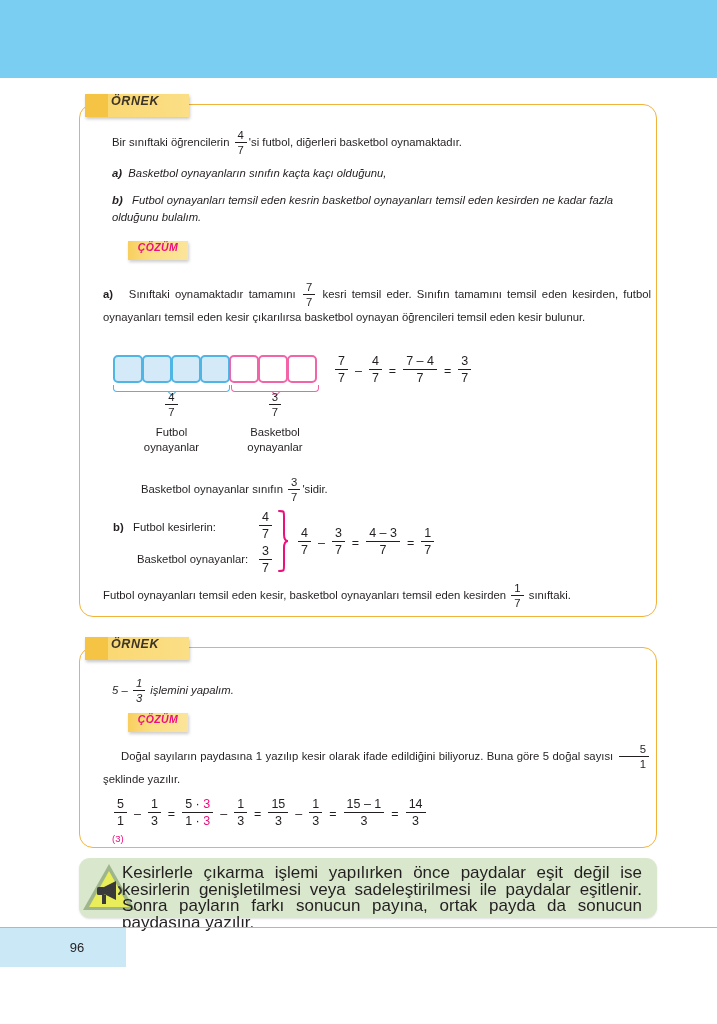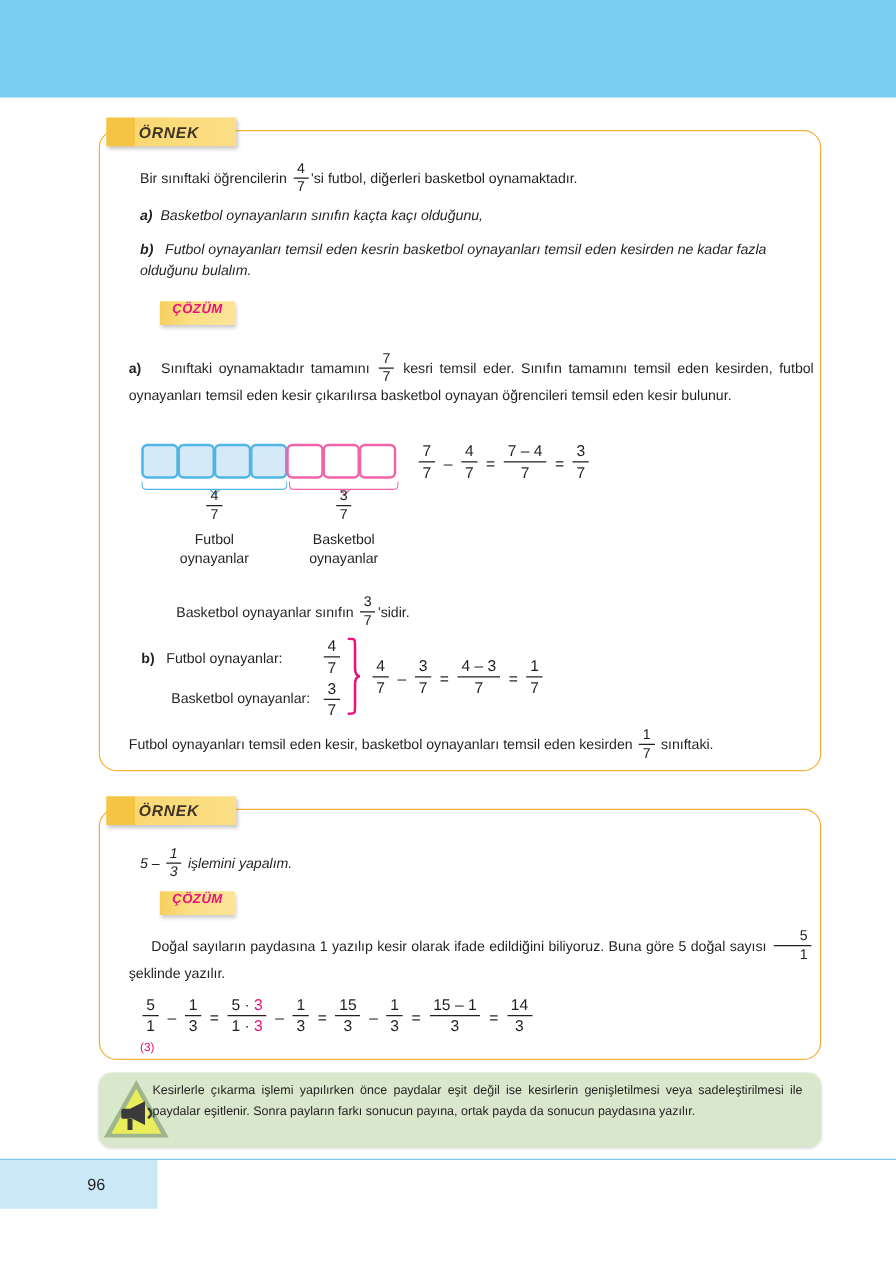--- a/index.html
+++ b/index.html
@@ -35,21 +35,21 @@
   }
   .card-one { left: 79px; top: 104px; width: 578px; height: 513px; }
   .card-two { left: 79px; top: 647px; width: 578px; height: 201px; }
 
   
   .ornek-tab {
     position: absolute;
     height: 23px;
     width: 104px;
     display: flex;
-    align-items: center;
+    align-items: flex-start;
     box-shadow: 1px 2px 3px rgba(0,0,0,0.22);
     background: linear-gradient(to right, #f6c445 0%, #f6c445 22%, #fad873 22%, #fbdf86 100%);
   }
   .ornek-tab .tab-text {
     font-size: 12.5px;
     font-weight: bold;
     font-style: italic;
     letter-spacing: 0.6px;
     color: #3d3427;
     margin-left: 26px;
@@ -193,21 +193,21 @@
     background: #d9e8cd;
     border-radius: 11px;
     box-sizing: border-box;
     box-shadow: 0 1px 2px rgba(0,0,0,0.12);
   }
   .info-text {
     position: absolute;
     left: 122px;
     top: 865px;
     width: 520px;
-    font-size: 10px;
+    font-size: 17px;
     line-height: 16.5px;
     text-align: justify;
     color: #231f20;
   }
   .warn-icon {
     position: absolute;
     left: 80px; top: 860px;
     width: 58px; height: 56px;
   }
 
@@ -345,21 +345,21 @@
   <span>Basketbol oynayanlar sınıfın</span>
   <span class="frac">
     <span class="num">3</span>
     <span class="bar"></span>
     <span class="den">7</span>
   </span><span>'sidir.</span>
 </div>
 
 <div class="txt" style="left:113px; top:519px;">
   <span class="bold">b)</span>
-  &nbsp;&nbsp;<span>Futbol oynayanlar:</span>
+  &nbsp;&nbsp;<span>Futbol kesirlerin:</span>
 </div>
 <div class="txt" style="left:137px; top:551px;">
   <span>Basketbol oynayanlar:</span>
 </div>
 
 <div style="position:absolute; left:257px; top:511px;">
   <span class="frac dfrac">
     <span class="num">4</span>
     <span class="bar"></span>
     <span class="den">7</span>

